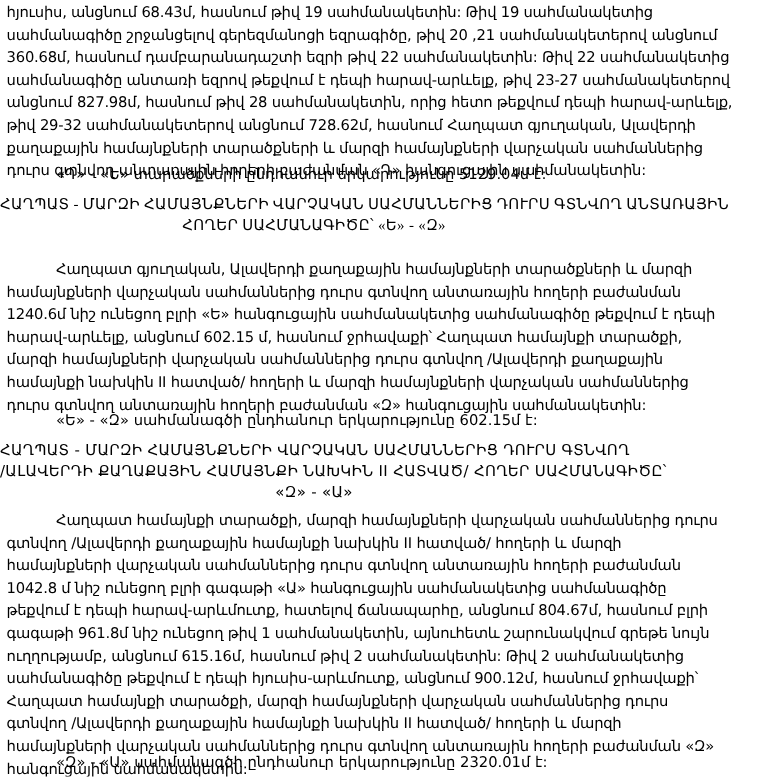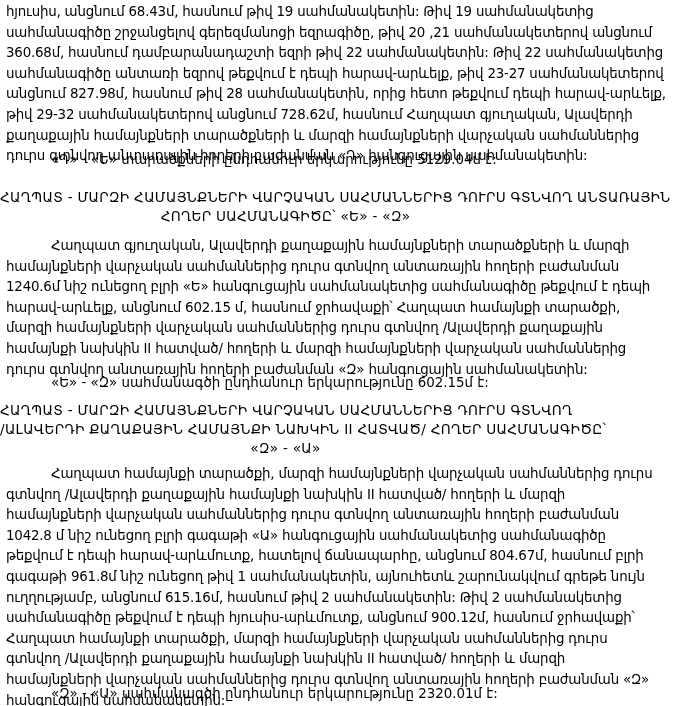--- a/index.html
+++ b/index.html
@@ -35,21 +35,21 @@
     <span class="ln">սահմանագիծը շրջանցելով գերեզմանոցի եզրագիծը, թիվ 20 ,21 սահմանակետերով անցնում</span>
     <span class="ln">360.68մ, հասնում դամբարանադաշտի եզրի թիվ 22 սահմանակետին: Թիվ 22 սահմանակետից</span>
     <span class="ln">սահմանագիծը անտառի եզրով թեքվում է դեպի հարավ-արևելք, թիվ 23-27 սահմանակետերով</span>
     <span class="ln">անցնում 827.98մ, հասնում թիվ 28 սահմանակետին, որից հետո թեքվում դեպի հարավ-արևելք,</span>
     <span class="ln">թիվ 29-32 սահմանակետերով անցնում 728.62մ, հասնում Հաղպատ գյուղական, Ալավերդի</span>
     <span class="ln">քաղաքային համայնքների տարածքների և մարզի համայնքների վարչական սահմաններից</span>
     <span class="ln last">դուրս գտնվող անտառային հողերի բաժանման «Դ» հանգուցային սահմանակետին:</span>
   </div>
   <div class="summary" style="top:152px;">«Դ» - «Ե» տարածքների ընդհանուր երկարությունը 5129.04մ է:</div>
 
-  <div class="heading" style="top:188px;">
+  <div class="heading" style="top:176px;font-family:Liberation Serif, serif;">
     <span class="ln">ՀԱՂՊԱՏ - ՄԱՐԶԻ ՀԱՄԱՅՆՔՆԵՐԻ ՎԱՐՉԱԿԱՆ ՍԱՀՄԱՆՆԵՐԻՑ ԴՈՒՐՍ ԳՏՆՎՈՂ ԱՆՏԱՌԱՅԻՆ</span>
     <span class="ln">ՀՈՂԵՐ ՍԱՀՄԱՆԱԳԻԾԸ՝ «Ե» - «Զ»</span>
   </div>
 
   <div class="p" style="top:236px;">
     <span class="ln indent">Հաղպատ գյուղական, Ալավերդի քաղաքային համայնքների տարածքների և մարզի</span>
     <span class="ln">համայնքների վարչական սահմաններից դուրս գտնվող անտառային հողերի բաժանման</span>
     <span class="ln">1240.6մ նիշ ունեցող բլրի «Ե» հանգուցային սահմանակետից սահմանագիծը թեքվում է դեպի</span>
     <span class="ln">հարավ-արևելք, անցնում 602.15 մ, հասնում ջրհավաքի՝ Հաղպատ համայնքի տարածքի,</span>
     <span class="ln">մարզի համայնքների վարչական սահմաններից դուրս գտնվող /Ալավերդի քաղաքային</span>

